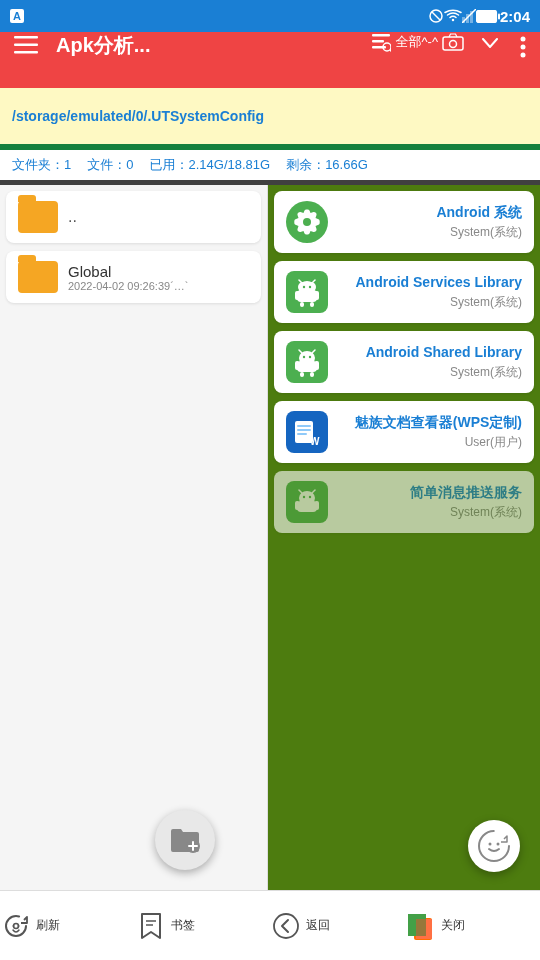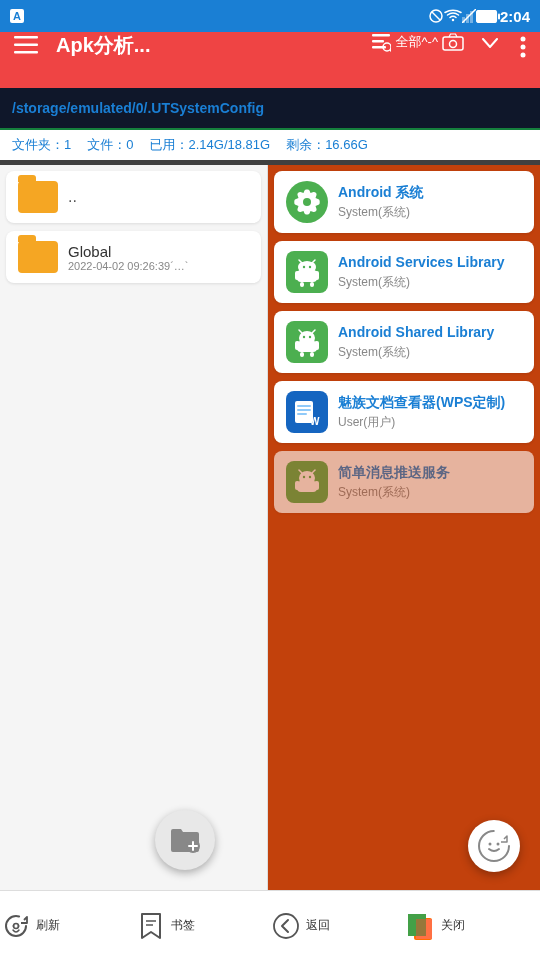--- a/index.html
+++ b/index.html
@@ -46,26 +46,26 @@
     .top-bar-search-area {
       display: flex;
       align-items: center;
       gap: 4px;
       font-size: 14px;
       color: white;
     }
 
     
     .path-bar {
-      background: #0f172a;
-      padding: 12px 12px;
+      background: #fef9c3;
+      padding: 20px 12px;
       font-size: 14px;
       color: #1a7fd4;
       font-weight: bold;
-      border-bottom: 2px solid #15803d;
+      border-bottom: 6px solid #15803d;
     }
 
     
     .info-bar {
       background: white;
       padding: 6px 12px;
       display: flex;
       gap: 16px;
       font-size: 13px;
       color: #1a7fd4;
@@ -115,23 +115,24 @@
       height: 7px;
       background: #f5a623;
       border-radius: 3px 3px 0 0;
     }
     .folder-name { font-size: 15px; color: #333; font-weight: 500; }
     .folder-date { font-size: 11px; color: #888; }
 
     
     .right-panel {
       flex: 1;
-      background: #c2410c;
+      background: #4d7c0f;
       overflow-y: auto;
       padding: 6px;
+      text-align: right;
     }
 
     .app-item {
       background: white;
       border-radius: 8px;
       padding: 10px 12px;
       margin-bottom: 8px;
       display: flex;
       align-items: center;
       gap: 10px;

